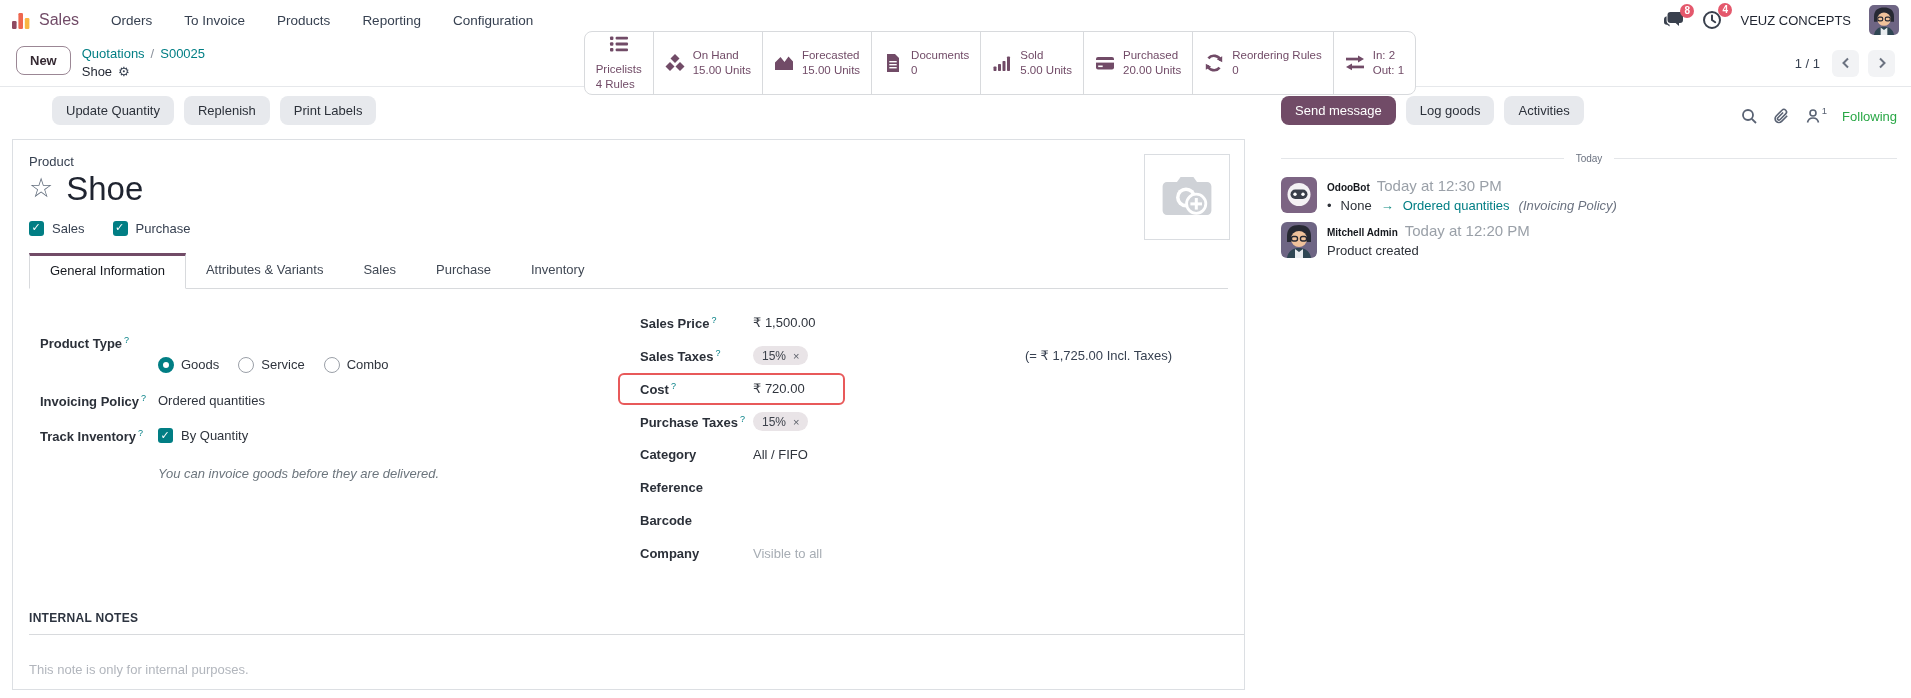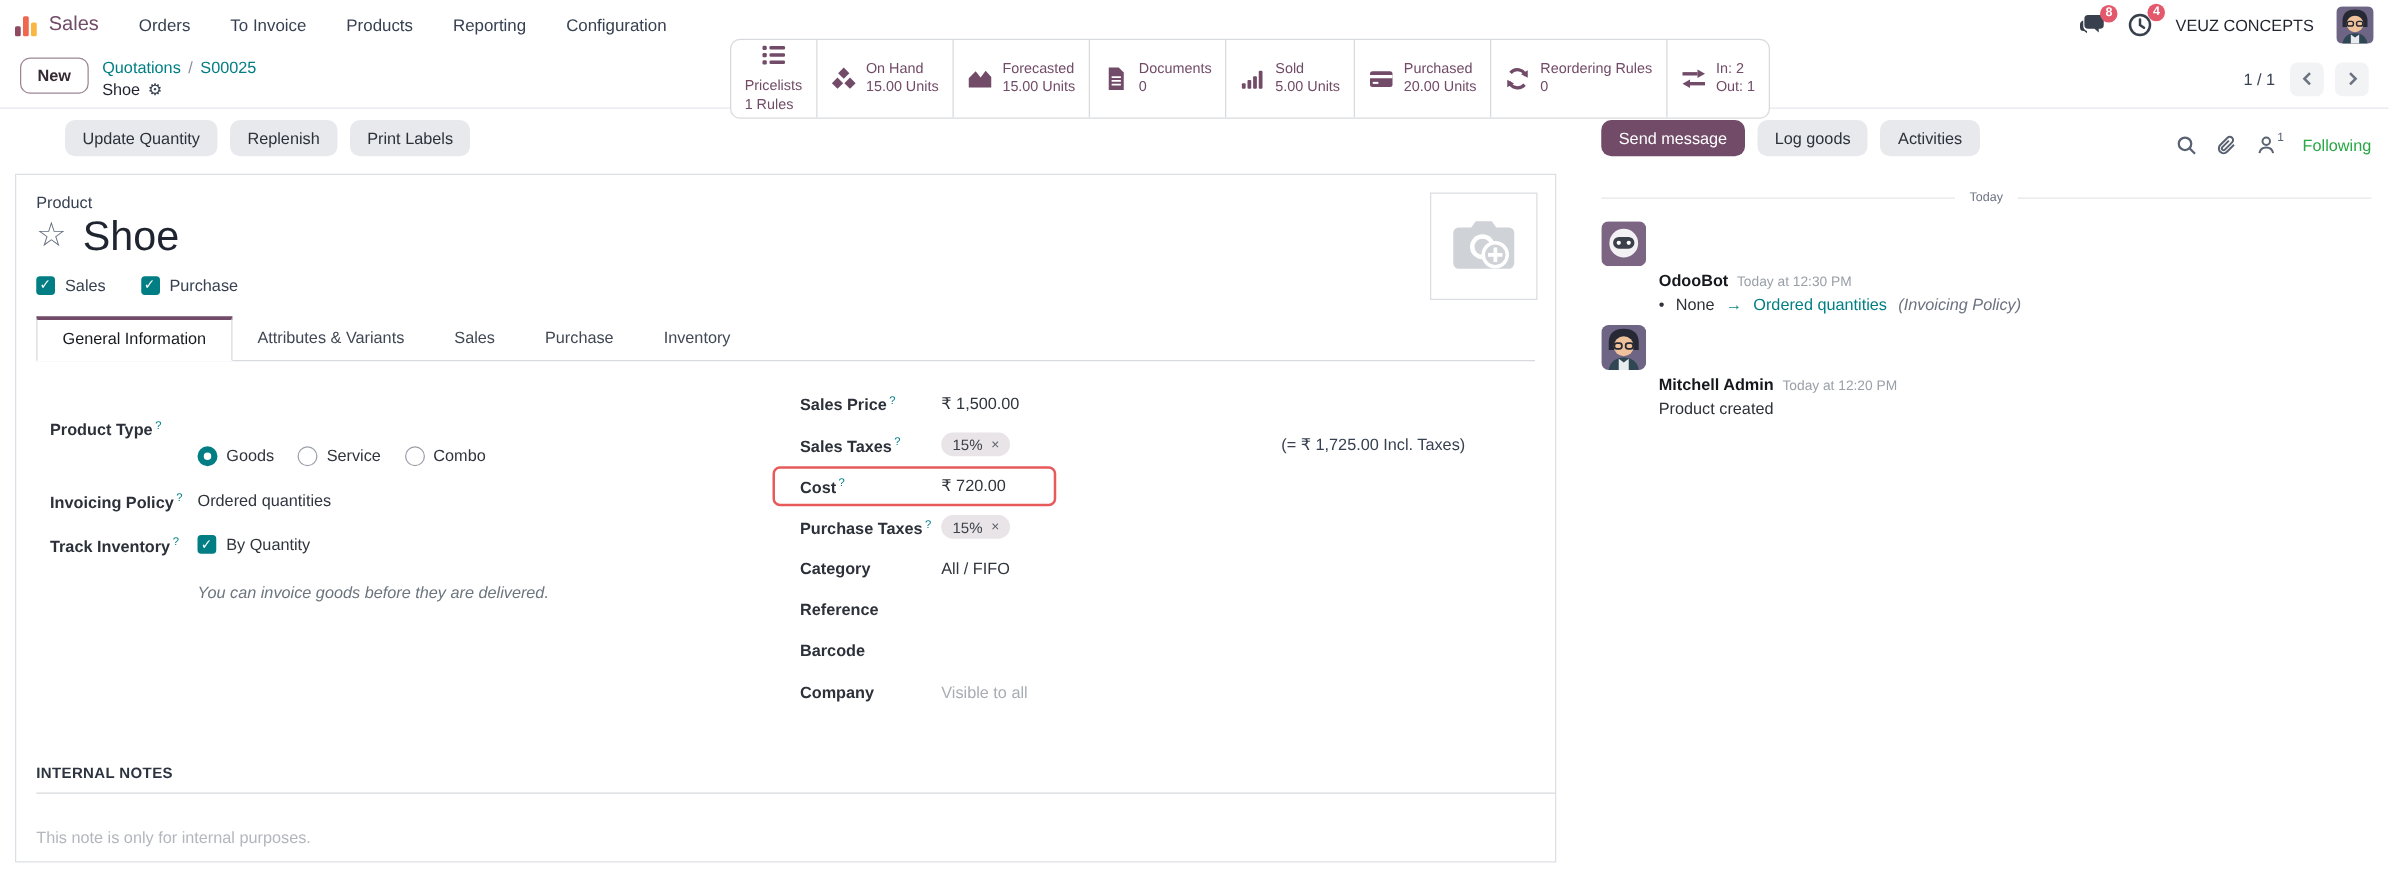--- a/index.html
+++ b/index.html
@@ -111,22 +111,22 @@
   .in-rule { border:none; border-top:1px solid #d8dadd; margin:9px -16px 0 0; }
   .in-placeholder { margin-top:27px; color:#b2b6bd; cursor:text; }
 
   
   .chatter { width:640px; padding:0 14px 0 10px; }
   .date-divider { display:flex; align-items:center; gap:12px; color:#6b7280; font-size:10px; margin:20px 0 13px; }
   .date-divider::before, .date-divider::after { content:""; flex:1; border-top:1px solid #e4e6e9; }
   .message { display:flex; gap:10px; margin-bottom:9px; }
   .avatar36 { width:36px; height:36px; border-radius:6px; overflow:hidden; flex:none; cursor:pointer; }
   .msg-head { display:flex; align-items:baseline; gap:7px; }
-  .msg-author { font-weight:700; font-size:13px; color:#14171c; cursor:pointer;margin-top:40px; }
-  .msg-time { font-size:11px; color:#9aa0a8; }
+  .msg-author { font-weight:700; font-size:10px; color:#14171c; cursor:pointer; }
+  .msg-time { font-size:15px; color:#9aa0a8; }
   .msg-body { margin-top:4px; font-size:13px; color:#2d3138; display:flex; gap:9px; align-items:center; }
   .bullet { color:#2d3138; }
   .track-arrow { color:#0f8a80; font-weight:700; }
   .track-new { color:#017e84; cursor:pointer; }
   .track-field { font-style:italic; color:#6b7280; }
 </style>
 </head>
 <body>
 
 <div class="navbar">
@@ -201,21 +201,21 @@
             <rect x="1" y="2.5" width="3.4" height="3.4" rx="1"></rect>
               <rect x="6.6" y="2.8" width="12.4" height="2.8" rx="1"></rect>
             <rect x="1" y="8.3" width="3.4" height="3.4" rx="1"></rect>
               <rect x="6.6" y="8.6" width="12.4" height="2.8" rx="1"></rect>
             <rect x="1" y="14.1" width="3.4" height="3.4" rx="1"></rect>
               <rect x="6.6" y="14.4" width="12.4" height="2.8" rx="1"></rect>
           </svg>
         </span>
         <span class="stat-text">
           <span>Pricelists</span>
-          <span>1 Rules</span>
+          <span>4 Rules</span>
         </span>
       </div>
       <div class="stat-btn">
         <span>
           <svg width="20" height="20" viewBox="0 0 20 20" fill="#714B67">
             <polygon points="10,1 14.5,5.5 10,10 5.5,5.5"></polygon>
             <polygon points="5,9 9.5,13.5 5,18 0.5,13.5"></polygon>
             <polygon points="15,9 19.5,13.5 15,18 10.5,13.5"></polygon>
           </svg>
         </span>

